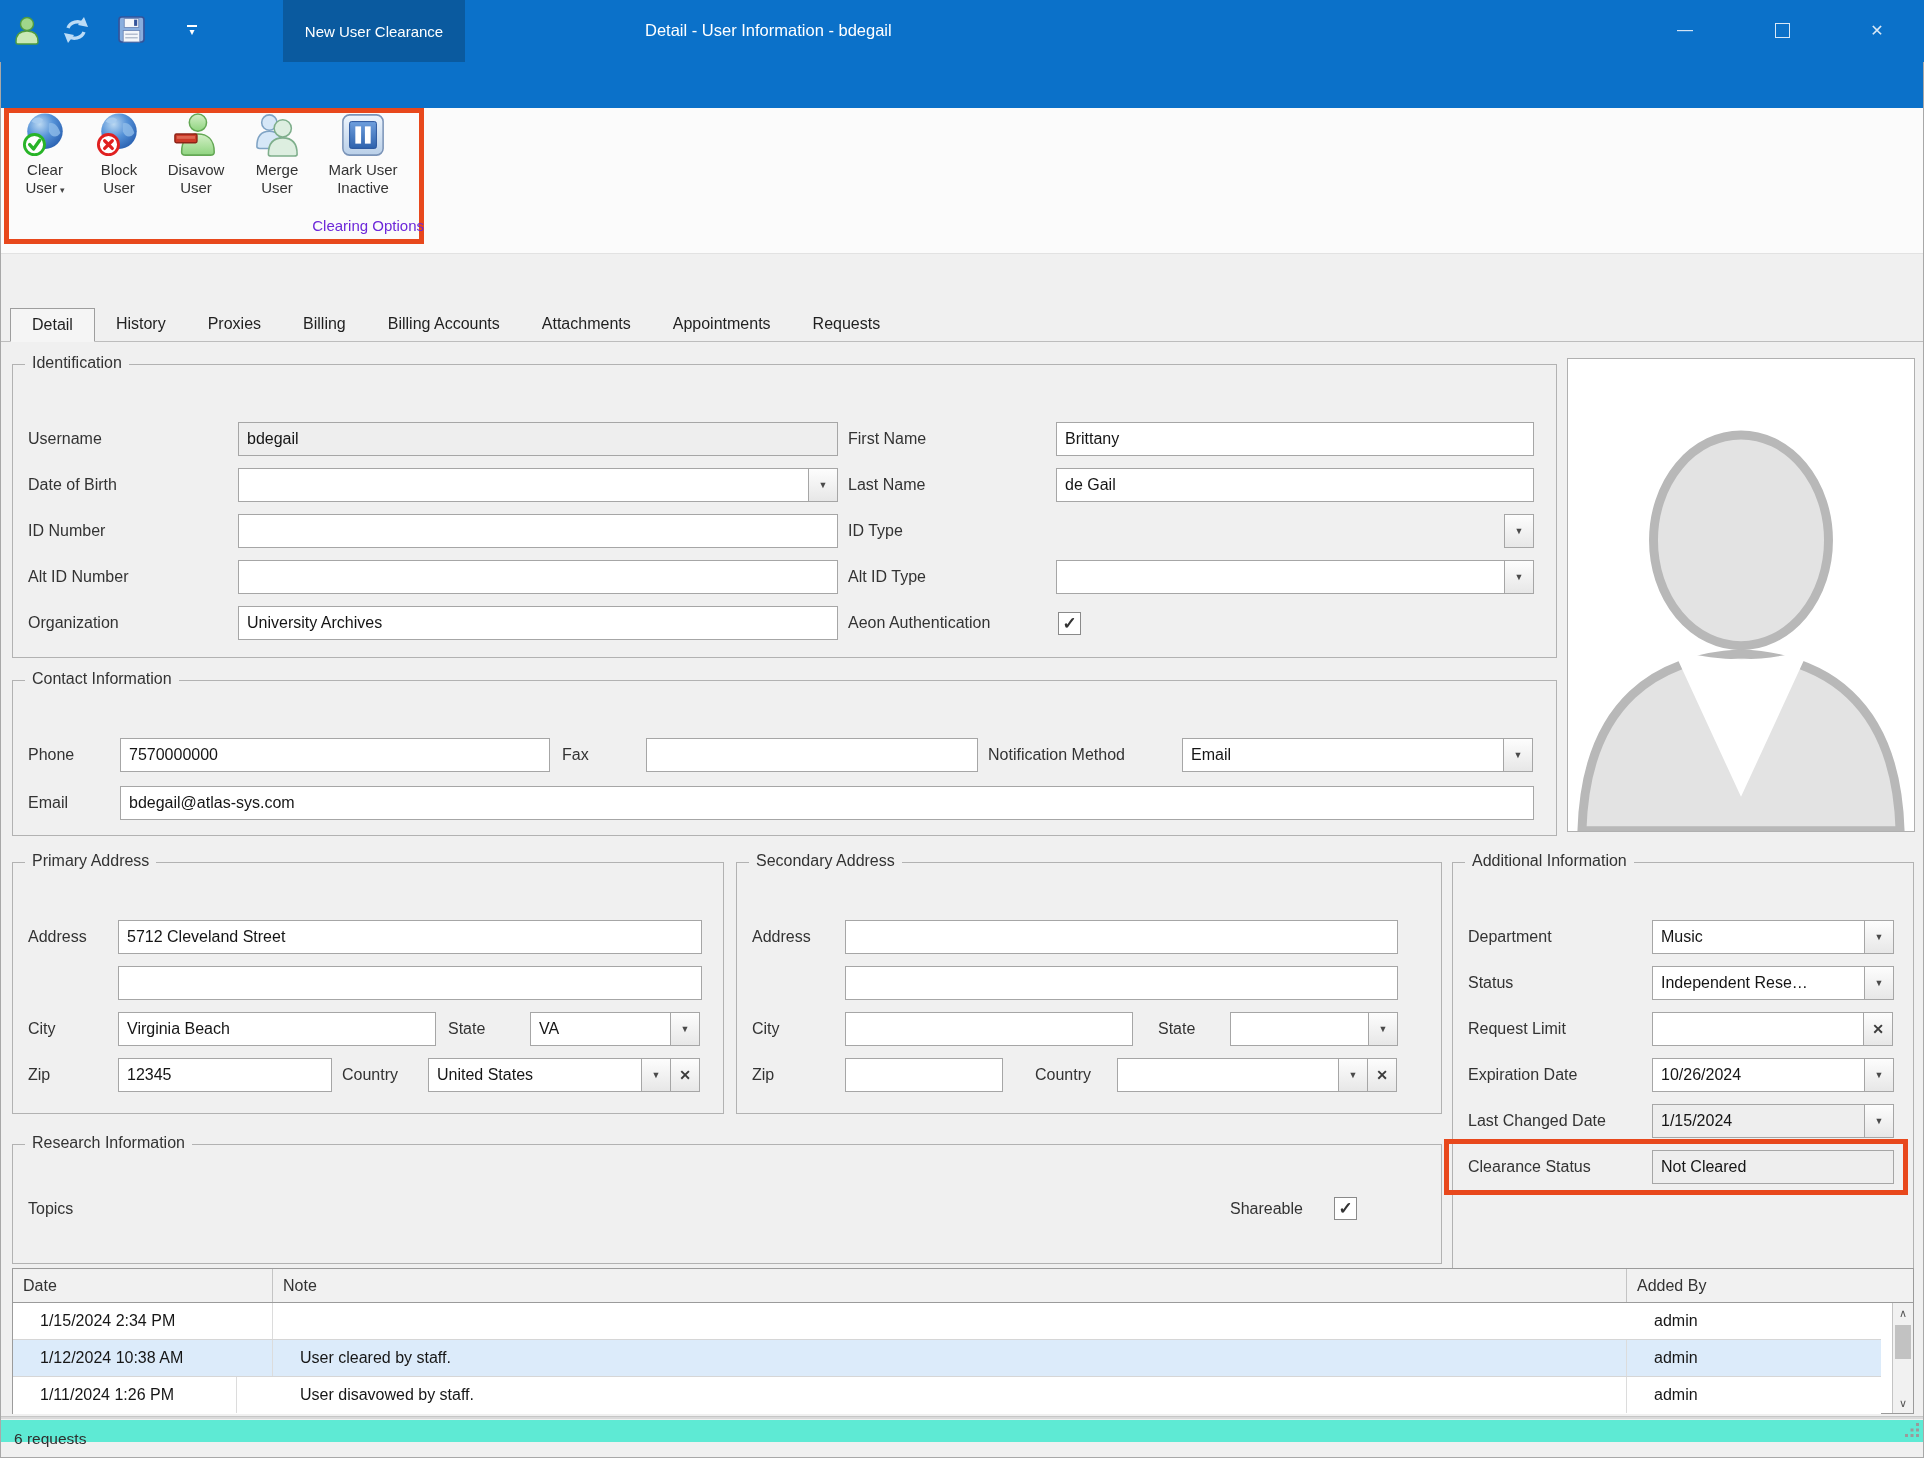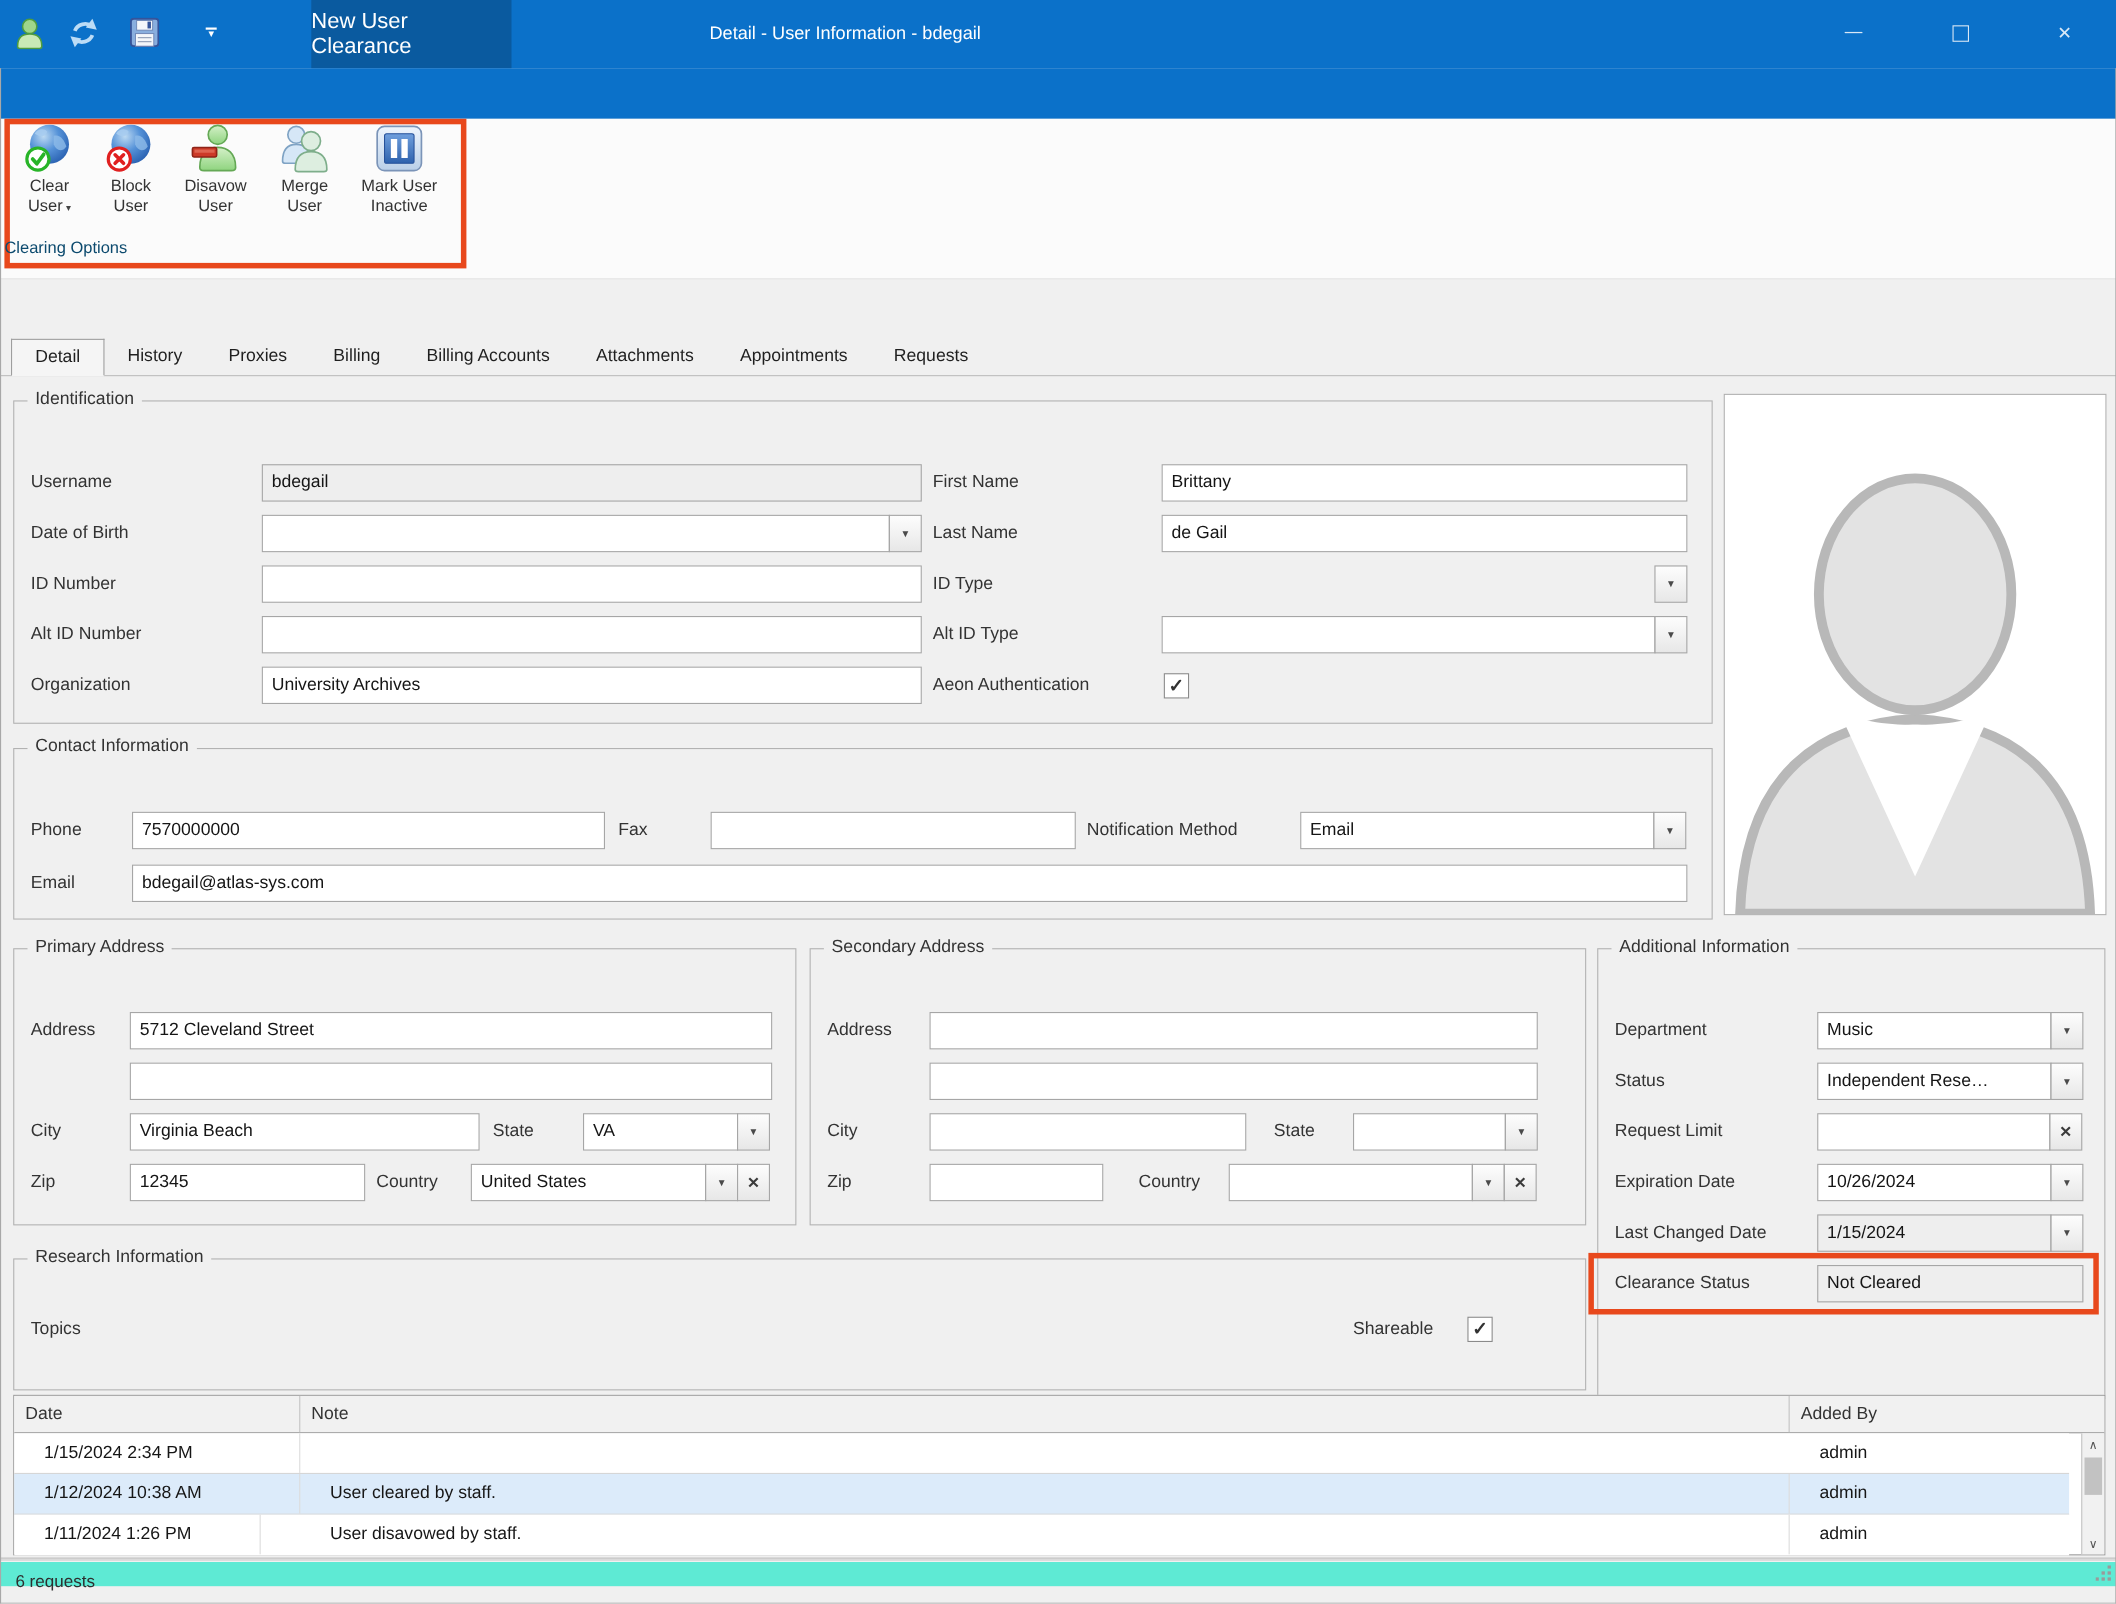--- a/index.html
+++ b/index.html
@@ -1,21 +1,21 @@
 <!DOCTYPE html>
 <html><head>
 <meta charset="utf-8">
 <style>
   html,body{margin:0;padding:0;background:#d8d8d8;}
   .win{position:relative;width:1924px;height:1458px;font-family:"Liberation Sans",sans-serif;background:#f0f0f0;overflow:hidden;}
   
   .titlebar{position:absolute;left:0;top:0;width:1924px;height:62px;background:#0b71c9;}
   .tabrow{position:absolute;left:0;top:62px;width:1924px;height:46px;background:#0b71c9;}
   .ctx-tab{position:absolute;left:283px;top:0;width:182px;height:62px;background:#0a5a9f;color:#fff;
-           display:flex;align-items:center;justify-content:center;font-size:20px;}
+           display:flex;align-items:center;justify-content:center;font-size:15px;}
   .win-title{position:absolute;left:645px;top:0;height:62px;line-height:60px;color:#fff;font-size:16.5px;white-space:nowrap;}
   .winbtn{position:absolute;top:0;width:60px;height:60px;display:flex;align-items:center;justify-content:center;color:#d9e8f6;font-size:16px;}
   .maxbox{width:13px;height:13px;border:1.5px solid #d9e8f6;}
   .hamburger{position:absolute;left:36px;top:74px;width:44px;height:22px;}
   .hamburger div{width:44px;height:4px;background:#fff;border-radius:2px;margin-bottom:5px;}
   .bluetab{position:absolute;top:62px;height:46px;line-height:46px;color:#fff;font-size:16px;text-align:center;}
   .proc-tab{position:absolute;left:283px;top:62px;width:182px;height:46px;background:#fbfbfb;color:#2b2b2b;
             font-size:16px;display:flex;align-items:center;justify-content:center;}
   .qicon{position:absolute;}
   .qat-more{position:absolute;left:186px;top:25px;width:12px;}
@@ -26,21 +26,21 @@
                color:#fff;font-weight:bold;font-size:17px;display:flex;align-items:center;justify-content:center;}
   
   .ribbon{position:absolute;left:0;top:108px;width:1924px;height:145px;background:#fbfbfb;border-bottom:1px solid #e2e2e2;}
   .hl-group{position:absolute;left:4px;top:108px;width:420px;height:136px;border:5px solid #e8481c;box-sizing:border-box;}
   .rbtn{position:absolute;top:112px;display:flex;flex-direction:column;align-items:center;}
   .ricon{width:46px;height:46px;margin-bottom:3px;}
   .rlbl{text-align:center;font-size:15px;line-height:18px;color:#333;white-space:nowrap;}
   .rlbl span{display:inline;}
   .rlbl .ln{display:block;}
   .rarrow{font-size:9px;color:#444;margin-left:3px;}
-  .grp-label{position:absolute;left:4px;top:217px;width:420px;text-align:left;font-size:15px;color:#0c4a6e;}
+  .grp-label{position:absolute;left:4px;top:217px;width:420px;text-align:right;font-size:15px;color:#6d28d9;}
   
   .tabstrip{position:absolute;left:0;top:308px;width:1924px;height:34px;border-bottom:1px solid #bdbdbd;display:flex;box-sizing:border-box;}
   .dtab{padding:0 21px;font-size:16px;line-height:32px;color:#1f1f1f;white-space:nowrap;}
   .dtab.sel{background:#f5f5f5;border:1px solid #9e9e9e;border-bottom:1px solid #f5f5f5;margin-bottom:-1px;margin-left:10px;}
   
   .grp{position:absolute;border:1px solid #b2b2b2;box-sizing:border-box;}
   .legend{position:absolute;top:-11px;left:12px;background:#f0f0f0;padding:0 7px;font-size:16px;color:#333;white-space:nowrap;}
   .lb{position:absolute;height:34px;line-height:34px;font-size:16px;color:#333;white-space:nowrap;}
   .f{position:absolute;box-sizing:border-box;height:34px;border:1px solid #a6a6a6;background:#fff;font-size:16px;
      line-height:32px;padding:0 8px;color:#151515;white-space:nowrap;overflow:hidden;}

